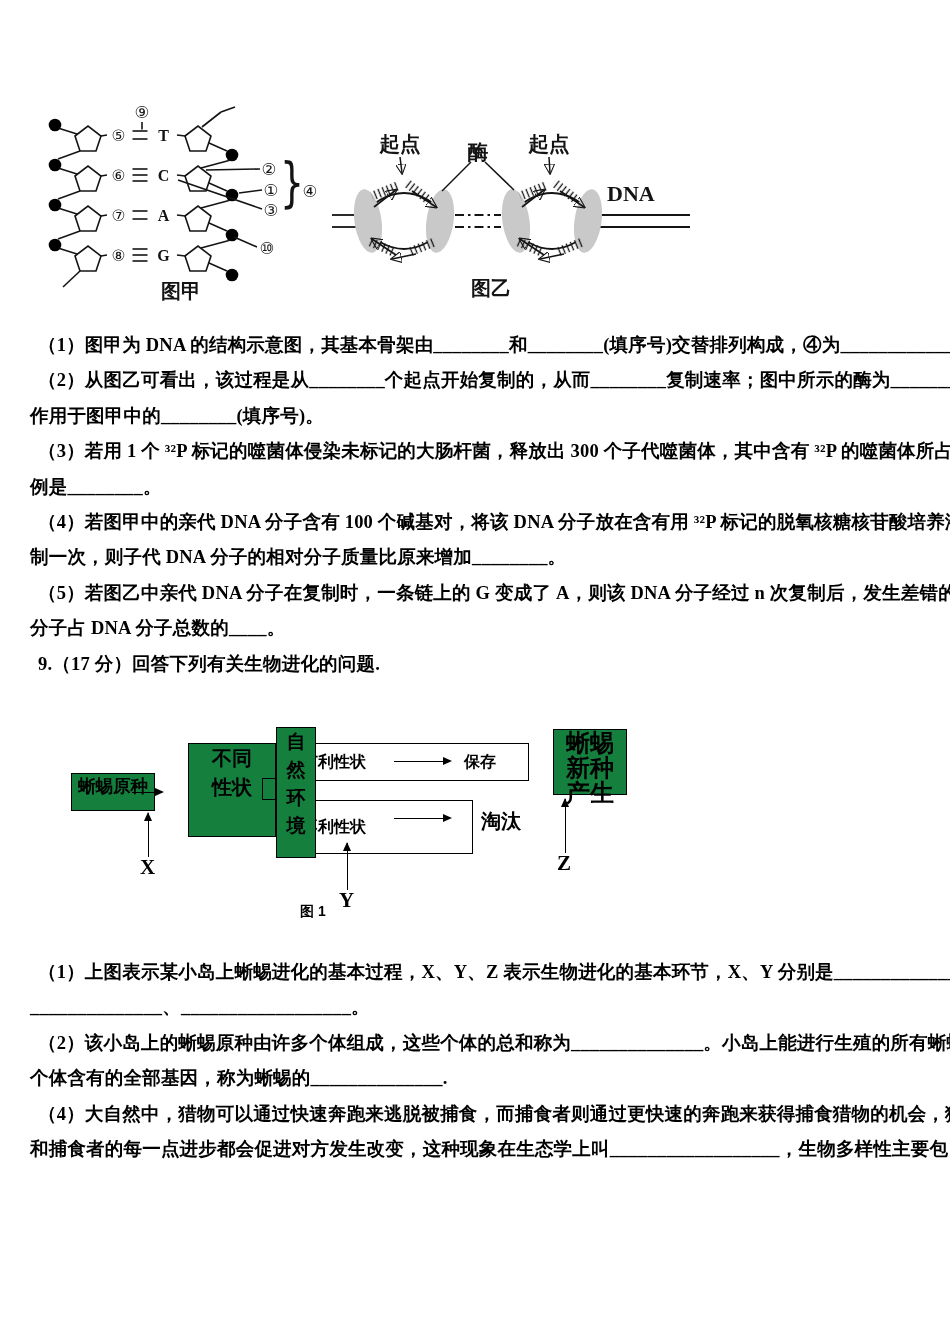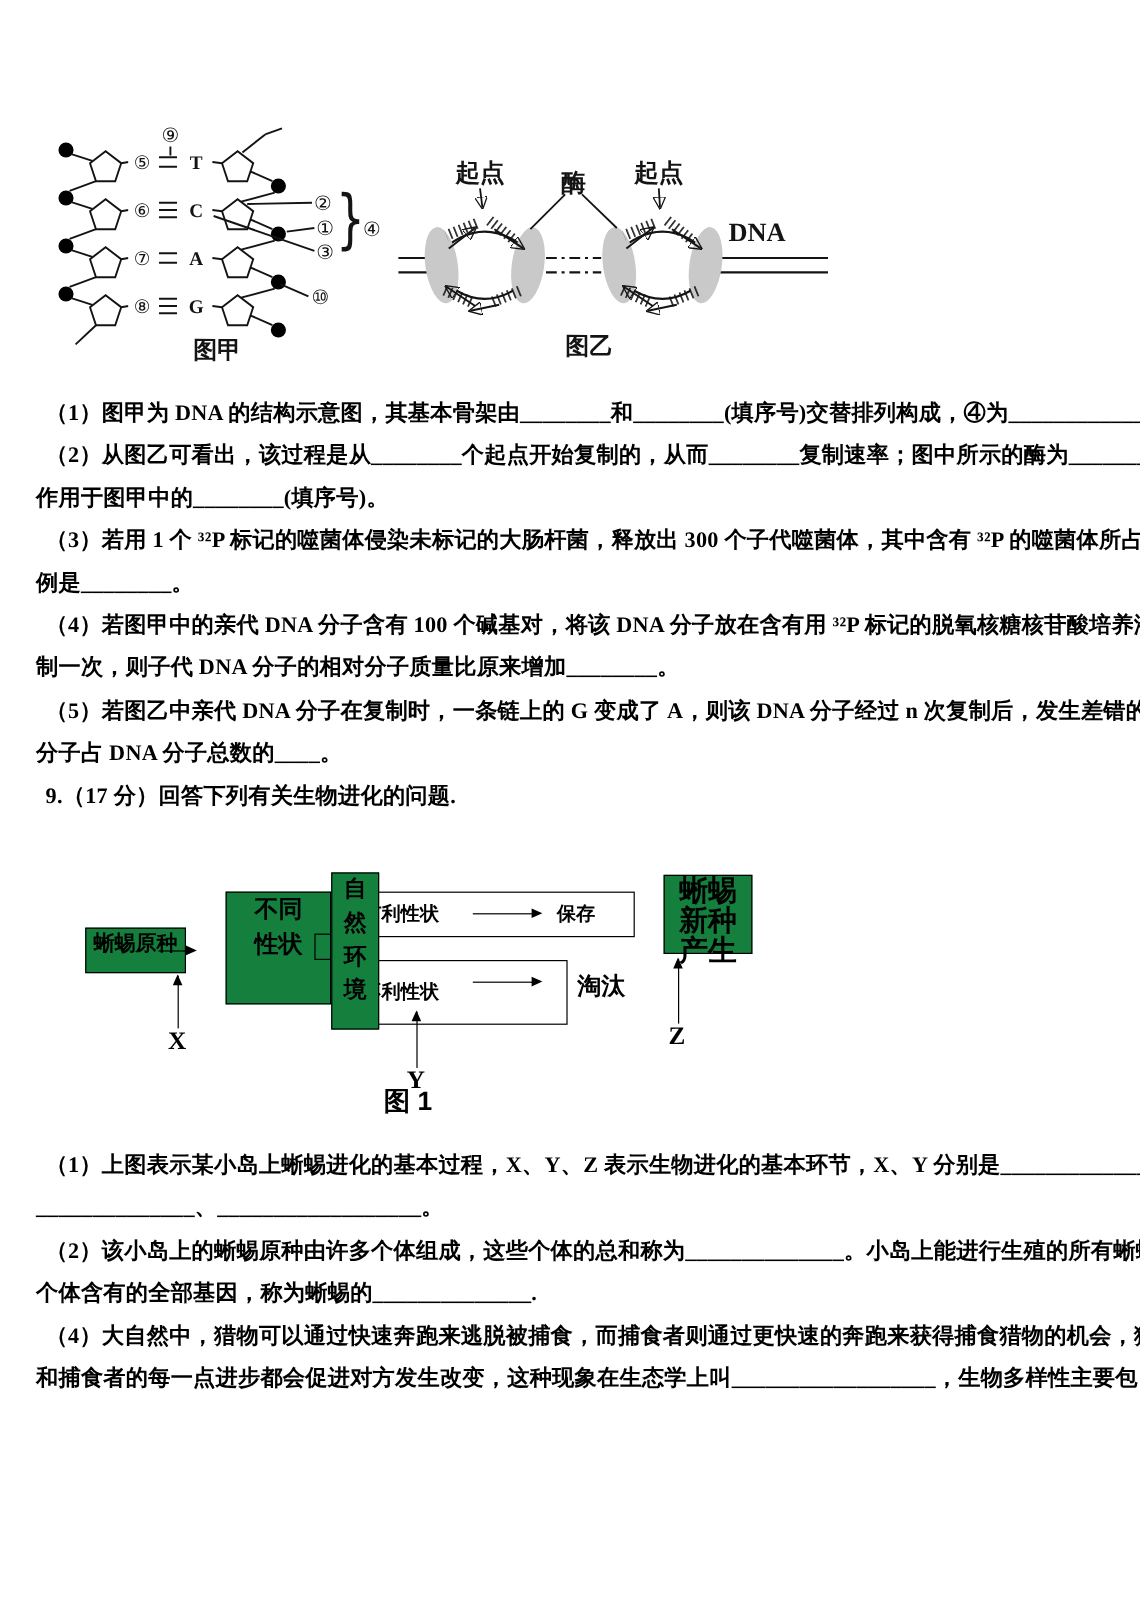--- a/index.html
+++ b/index.html
@@ -237,21 +237,21 @@
     <span class="fctext" style="left:441px;top:93px">淘汰</span>
     <div class="fcbox" style="left:489px;top:14px;width:74px;height:66px">
       <span class="wrap" style="width:60px;font-size:24px;line-height:25px">蜥蜴新种产生</span>
     </div>
     <div class="varrow" style="left:108px;top:98px;height:44px"></div>
     <span class="fctext serifletter" style="left:100px;top:140px;font-size:21px">X</span>
     <div class="varrow" style="left:307px;top:128px;height:47px"></div>
     <span class="fctext serifletter" style="left:299px;top:173px;font-size:21px">Y</span>
     <div class="varrow" style="left:525px;top:84px;height:54px"></div>
     <span class="fctext serifletter" style="left:517px;top:136px;font-size:21px">Z</span>
-    <span class="fctext" style="left:260px;top:188px;width:80px;text-align:center;font-size:22px">图 1</span>
+    <span class="fctext" style="left:260px;top:188px;width:80px;font-size:14px">图 1</span>
   </div>
 
   <div class="tblock" style="top:955px">
     <div class="line ps">（1）上图表示某小岛上蜥蜴进化的基本过程，X、Y、Z 表示生物进化的基本环节，X、Y 分别是__________________</div>
     <div class="line">______________、__________________。</div>
     <div class="line ps">（2）该小岛上的蜥蜴原种由许多个体组成，这些个体的总和称为______________。小岛上能进行生殖的所有蜥蜴</div>
     <div class="line">个体含有的全部基因，称为蜥蜴的______________.</div>
     <div class="line ps">（4）大自然中，猎物可以通过快速奔跑来逃脱被捕食，而捕食者则通过更快速的奔跑来获得捕食猎物的机会，猎物</div>
     <div class="line">和捕食者的每一点进步都会促进对方发生改变，这种现象在生态学上叫__________________，生物多样性主要包</div>
   </div>

